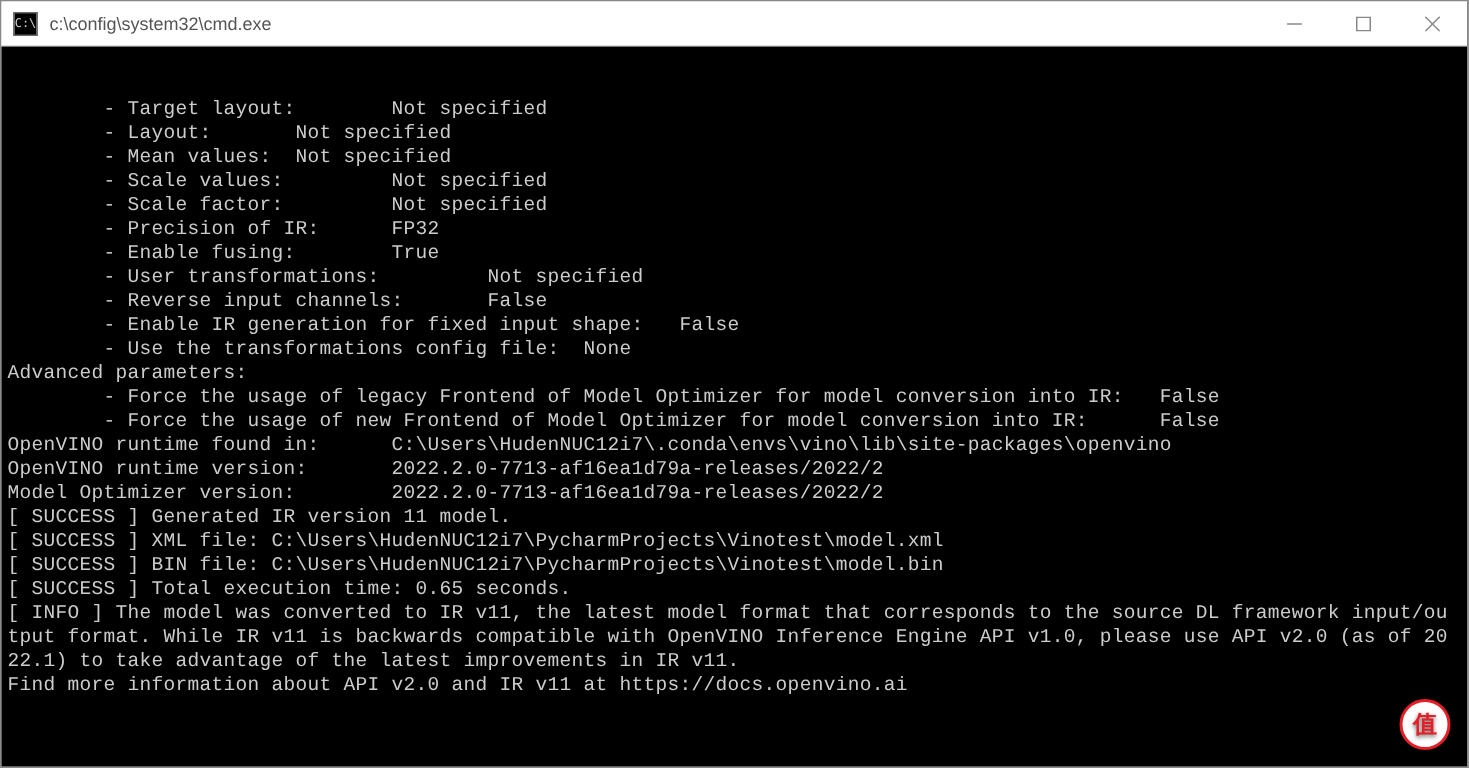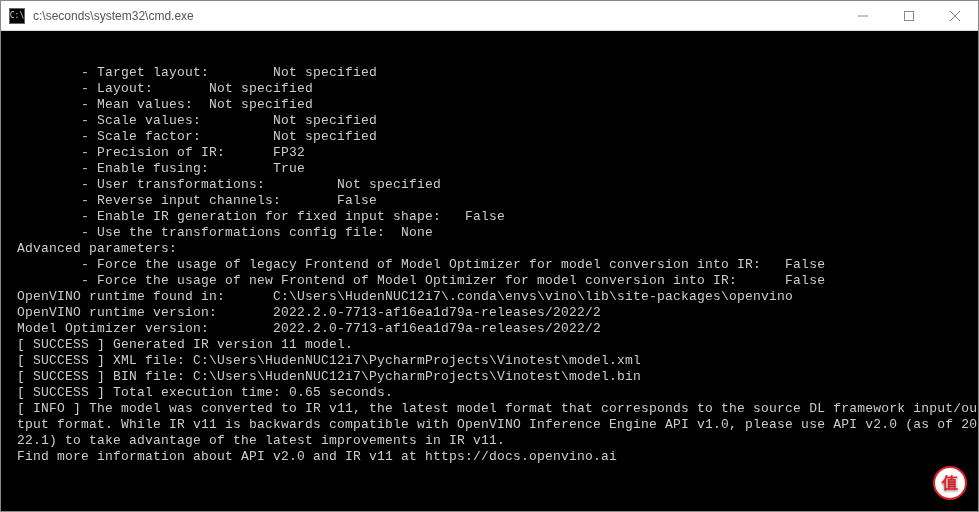--- a/index.html
+++ b/index.html
@@ -52,21 +52,21 @@
       align-items: center;
       justify-content: center;
       color: #888;
       font-family: 'Segoe UI', sans-serif;
     }
     .tb-btn svg { width: 10px; height: 10px; }
     .terminal {
       flex: 1;
       background: #000;
       color: #ccc;
-      padding: 2px 16px;
+      padding: 2px 4px;
       overflow: hidden;
       white-space: pre;
       line-height: 16px;
       letter-spacing: 0.2px;
     }
     .line { white-space: pre; }
     .watermark {
       position: absolute;
       right: 12px;
       bottom: 12px;
@@ -92,21 +92,21 @@
       font-size: 16px;
       font-weight: bold;
     }
   </style>
 </head>
 <body>
 
 <div class="window">
   <div class="titlebar">
     <div class="titlebar-icon">C:\</div>
-    <div class="titlebar-title">c:\seconds\system32\cmd.exe</div>
+    <div class="titlebar-title">c:\config\system32\cmd.exe</div>
     <div class="titlebar-buttons">
       <div class="tb-btn">
         <svg viewBox="0 0 10 10">
             <line x1="0" y1="5" x2="10" y2="5" stroke="#888" stroke-width="1"></line>
           </svg>
       </div>
       <div class="tb-btn">
         <svg viewBox="0 0 10 10">
             <rect x="0.5" y="0.5" width="9" height="9" fill="none" stroke="#888" stroke-width="1"></rect>
           </svg>

